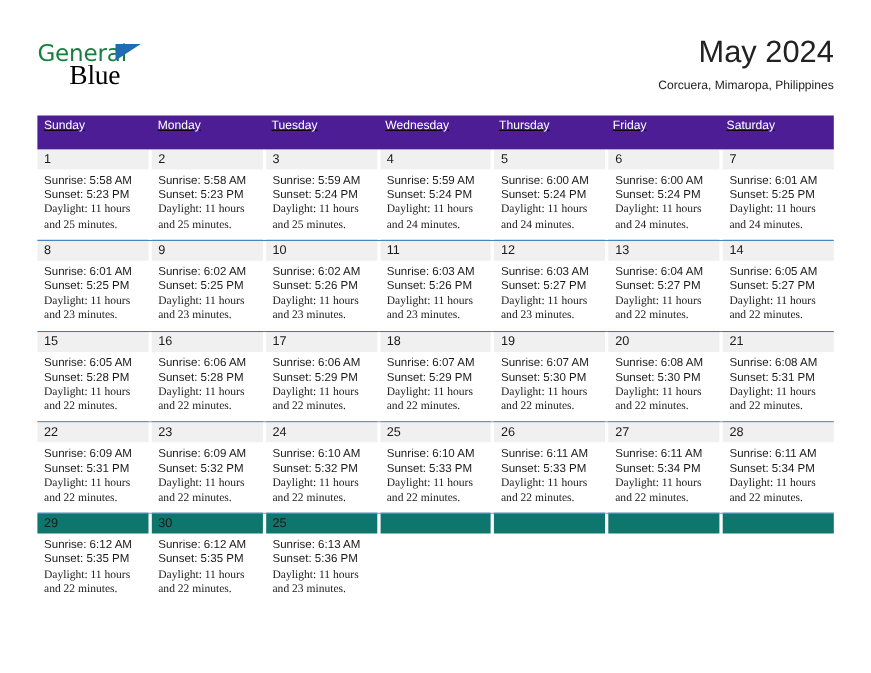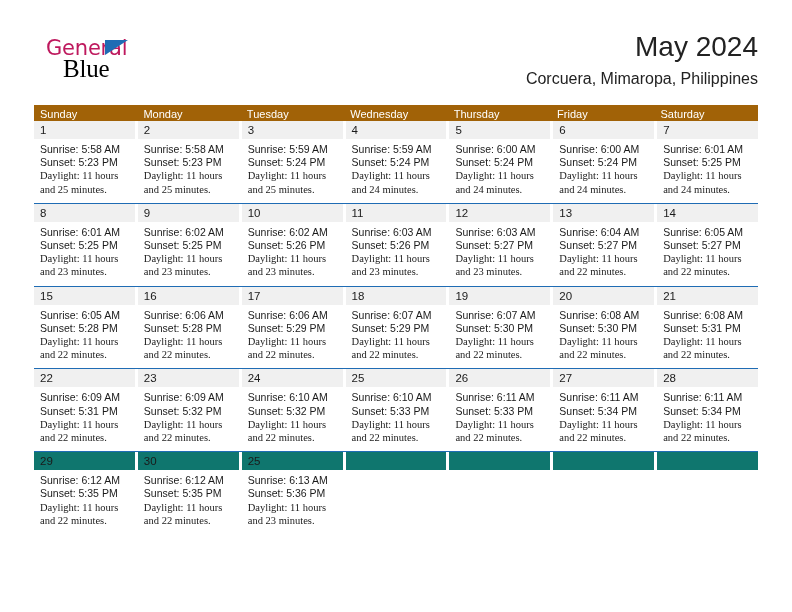--- a/index.html
+++ b/index.html
@@ -33,25 +33,25 @@
 
   .logo {
     position: absolute;
     left: 34px;
     top: 36px;
     width: 200px;
     height: 52px;
   }
   .logo-general {
     position: absolute;
-    left: 12px;
+    left: 0;
     top: 0;
     font-size: 21px;
     letter-spacing: -0.2px;
-    color: #be185d;
+    color: #15803d;
     font-family: "DejaVu Sans", sans-serif;
   }
   .logo-triangle {
     position: absolute;
     left: 71px;
     top: 4px;
     width: 0;
     height: 0;
     border-left: 23px solid #1f6cb4;
     border-bottom: 15px solid transparent;
@@ -74,39 +74,40 @@
   }
   .cal-title {
     font-size: 28px;
     color: #222222;
     font-weight: normal;
     line-height: 34px;
     white-space: nowrap;
   }
   .cal-subtitle {
     margin-top: 6px;
-    font-size: 16px;
+    font-size: 11px;
     color: #222222;
     line-height: 17px;
     white-space: nowrap;
   }
 
   
   .calendar {
     position: absolute;
     left: 34px;
     top: 105px;
     width: 724px;
   }
 
   .week-head {
     display: flex;
     width: 100%;
-    background: #a16207;
-    height: 16px;
+    background: #4c1d95;
+    height: 31px;
+    text-decoration: underline;
   }
   .week-head .dow {
     flex: 1 1 0;
     color: #ffffff;
     font-size: 11px;
     line-height: 19px;
     padding-left: 6px;
     box-sizing: border-box;
     white-space: nowrap;
   }

